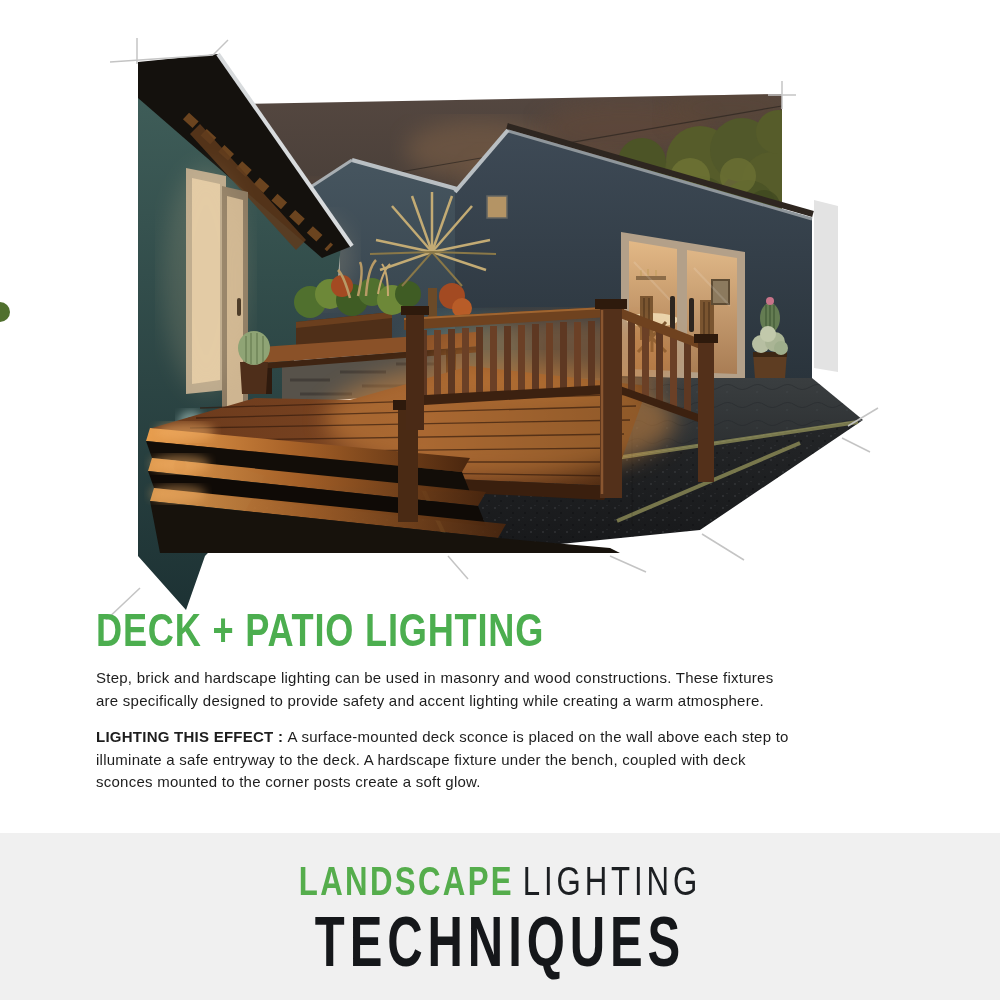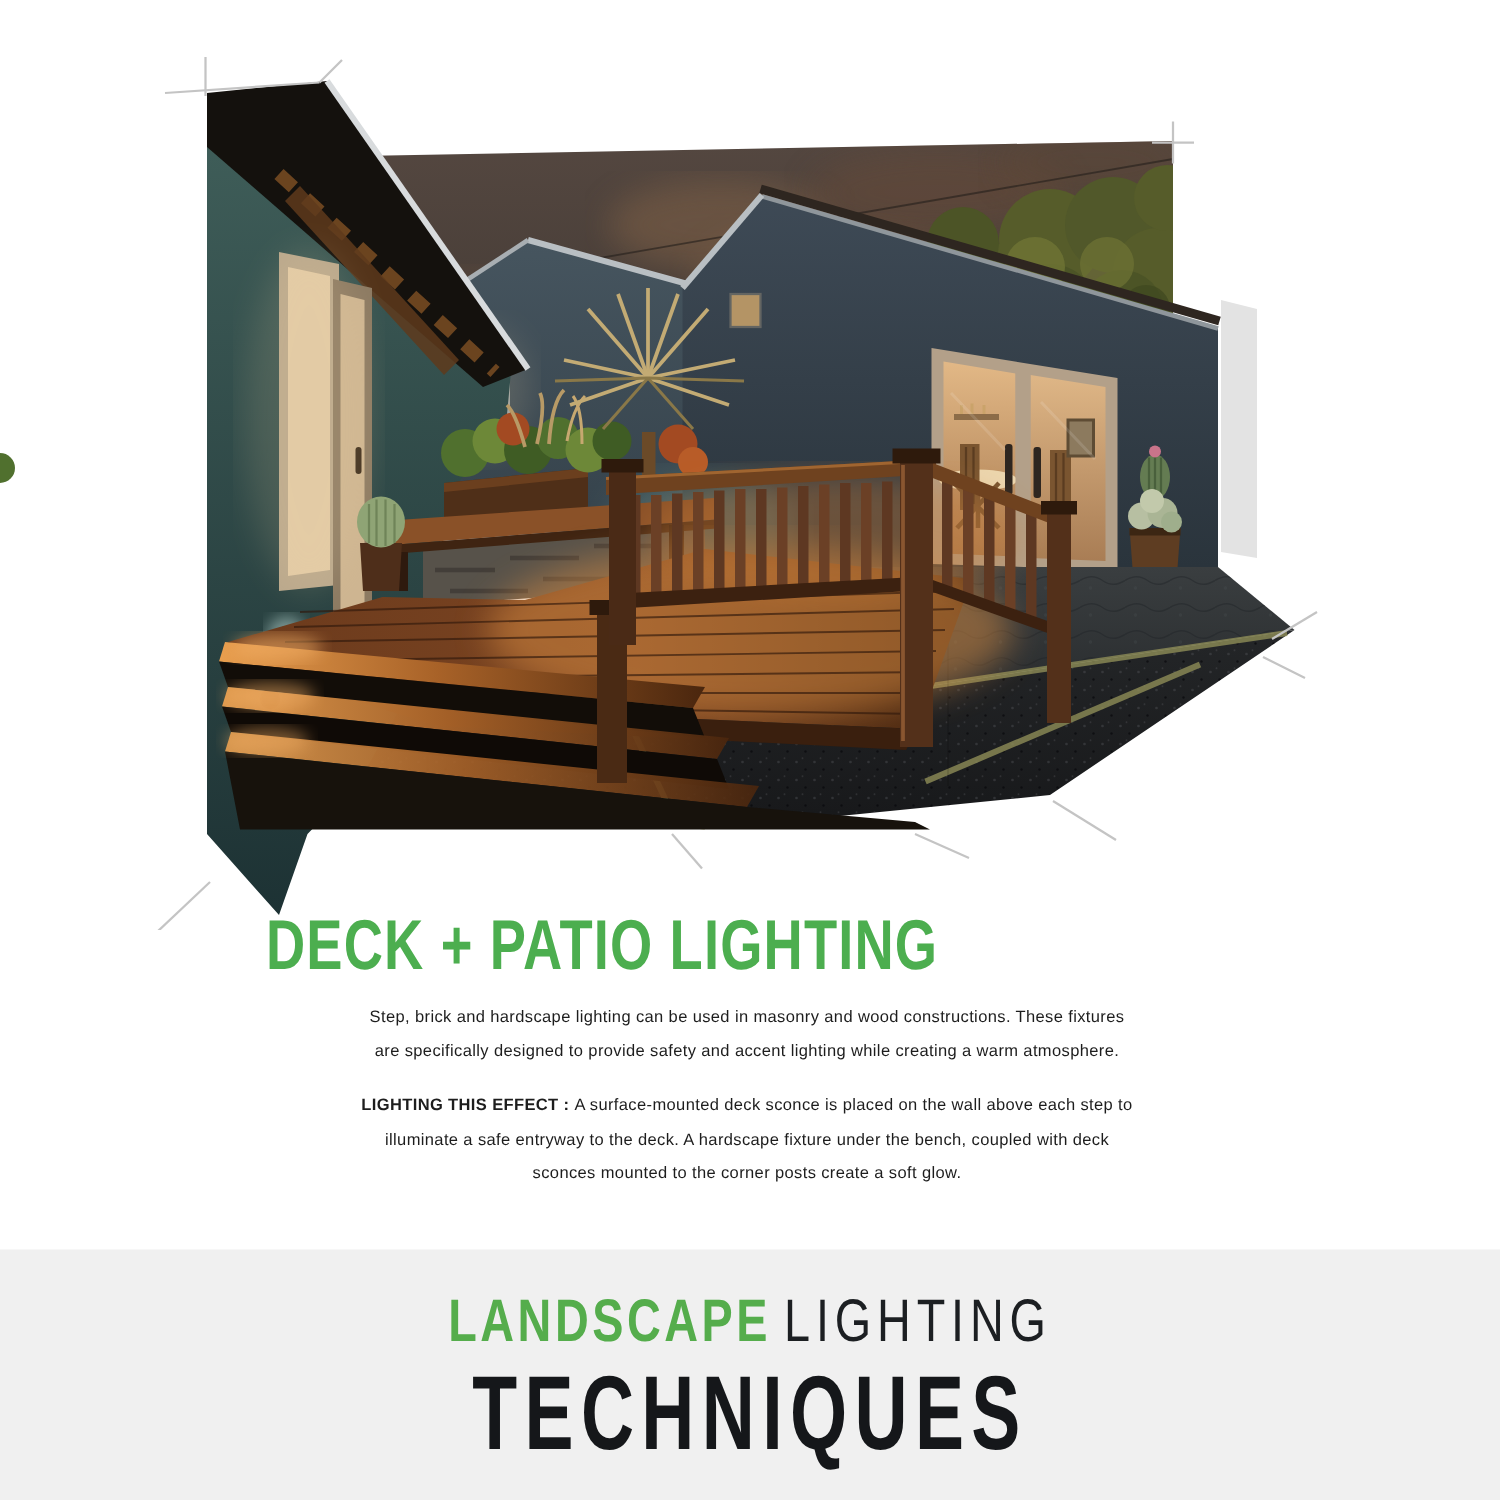--- a/index.html
+++ b/index.html
@@ -1,22 +1,22 @@
 <!DOCTYPE html>
 <html><head>
 <meta charset="utf-8">
 <style>
   html,body{margin:0;padding:0;background:#ffffff;}
   .page{position:relative;width:1000px;height:1000px;background:#ffffff;overflow:hidden;
         font-family:"Liberation Sans",sans-serif;}
   .hero{position:absolute;left:0;top:0;width:1000px;height:620px;}
-  .content{position:absolute;left:78px;top:606px;width:840px;text-align:center;}
+  .content{position:absolute;left:96px;top:606px;width:840px;}
   .headline{margin:0;color:#4cae4f;font-size:47px;font-weight:700;line-height:1;
             letter-spacing:1px;transform:scaleX(.77);transform-origin:left top;white-space:nowrap;}
-  .para{margin:14px 0 0 0;color:#1d1d1d;font-size:11px;line-height:22.6px;
+  .para{margin:14px 0 0 0;color:#1d1d1d;font-size:15px;line-height:22.6px;
         letter-spacing:.25px;white-space:pre-line;}
   .para .lead{font-weight:700;}
   .footer{position:absolute;left:0;top:815px;width:1000px;height:185px;background:#f0f0f0;margin-top:18px;}
   .brandline1{margin-top:28px;text-align:center;font-size:40px;line-height:1;white-space:nowrap;
               transform:scaleX(.78);transform-origin:center top;}
   .brand-green{color:#55ad4c;font-weight:700;letter-spacing:3px;}
   .brand-dark{color:#1c1f22;font-weight:500;letter-spacing:5px;}
   .brandline2{margin-top:6px;text-align:center;font-size:70px;line-height:1;font-weight:700;
               color:#15171a;letter-spacing:7px;white-space:nowrap;
               transform:scaleX(.70);transform-origin:center top;}

